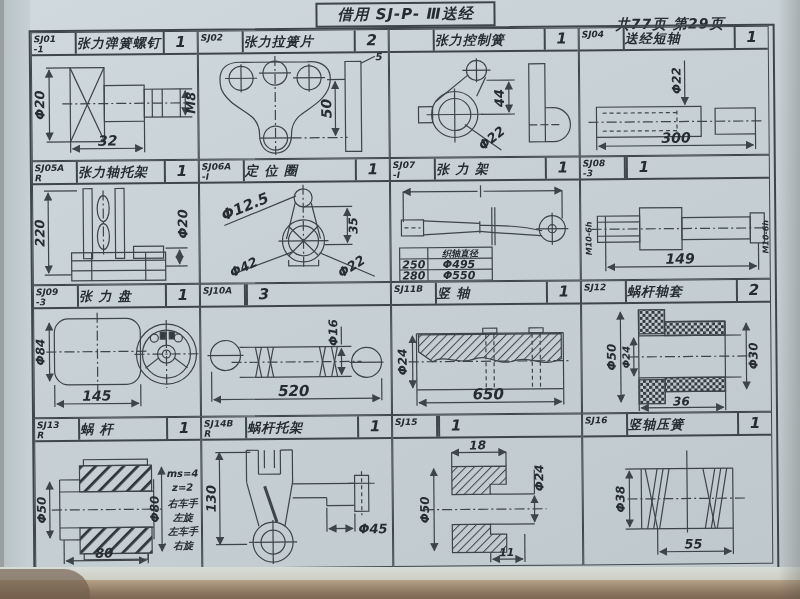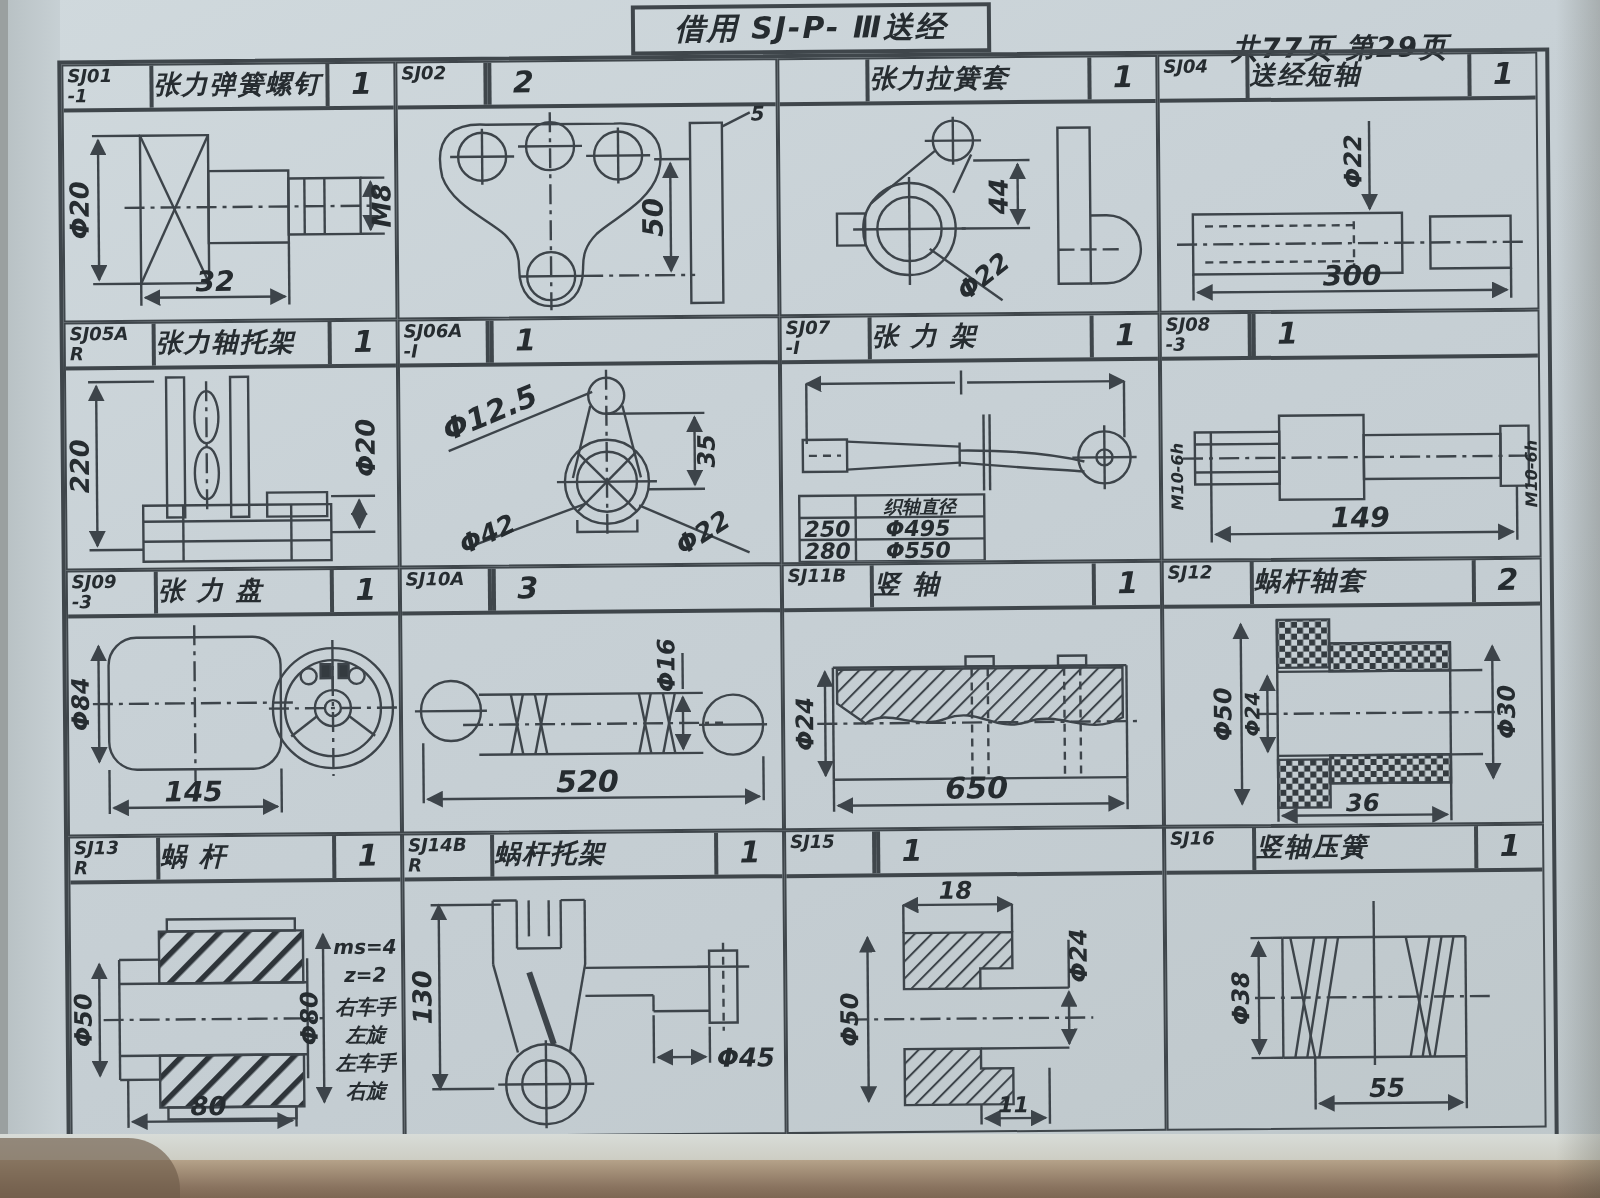--- a/index.html
+++ b/index.html
@@ -96,20 +96,21 @@
           </svg>
         </div>
       </div>
 
       <div class="cell">
         <div class="cell-header">
           <div class="id-box">
               <span>SJ02</span>
               <span></span>
             </div>
+          <div class="pname">张力拉簧片</div>
           <div class="qty">2</div>
         </div>
         <div class="draw-area">
           <svg viewBox="0 0 189 106" preserveAspectRatio="none">
             <g stroke="#3d444a" stroke-width="1.2" fill="none">
               <path d="M22,36 C17,14 30,9 44,10 L108,10 C124,9 135,17 130,35 C125,50 108,57 99,65 C93,71 92,76 92,82 C92,95 85,101 76,101 C67,101 60,95 60,82 C60,76 59,71 53,65 C44,57 27,50 22,36 Z"></path>
               <circle cx="42" cy="26" r="12"></circle>
                 <line x1="26" y1="26" x2="58" y2="26"></line>
                 <line x1="42" y1="12" x2="42" y2="40"></line>
               <circle cx="76" cy="21" r="12"></circle>
@@ -133,21 +134,21 @@
           </svg>
         </div>
       </div>
 
       <div class="cell">
         <div class="cell-header">
           <div class="id-box">
               <span></span>
               <span></span>
             </div>
-          <div class="pname">张力拉簧套</div>
+          <div class="pname">张力控制簧</div>
           <div class="qty">1</div>
         </div>
         <div class="draw-area">
           <svg viewBox="0 0 187 106" preserveAspectRatio="none">
             <g stroke="#3d444a" stroke-width="1.2" fill="none">
               <circle cx="86" cy="20" r="10"></circle>
               <line x1="72" y1="20" x2="100" y2="20"></line>
                 <line x1="86" y1="8" x2="86" y2="32"></line>
               <line x1="77" y1="25" x2="45" y2="51"></line>
                 <line x1="95" y1="27" x2="86" y2="46"></line>
@@ -240,20 +241,21 @@
           </svg>
         </div>
       </div>
 
       <div class="cell">
         <div class="cell-header">
           <div class="id-box">
               <span>SJ06A</span>
               <span>-Ⅰ</span>
             </div>
+          <div class="pname">定 位 圈</div>
           <div class="qty">1</div>
         </div>
         <div class="draw-area">
           <svg viewBox="0 0 189 101" preserveAspectRatio="none">
             <g stroke="#3d444a" stroke-width="1.2" fill="none">
               <circle cx="103" cy="17" r="9"></circle>
               <line x1="95" y1="22" x2="86" y2="58"></line>
                 <line x1="111" y1="22" x2="120" y2="58"></line>
               <circle cx="103" cy="60" r="21"></circle>
                 <circle cx="103" cy="60" r="15"></circle>

